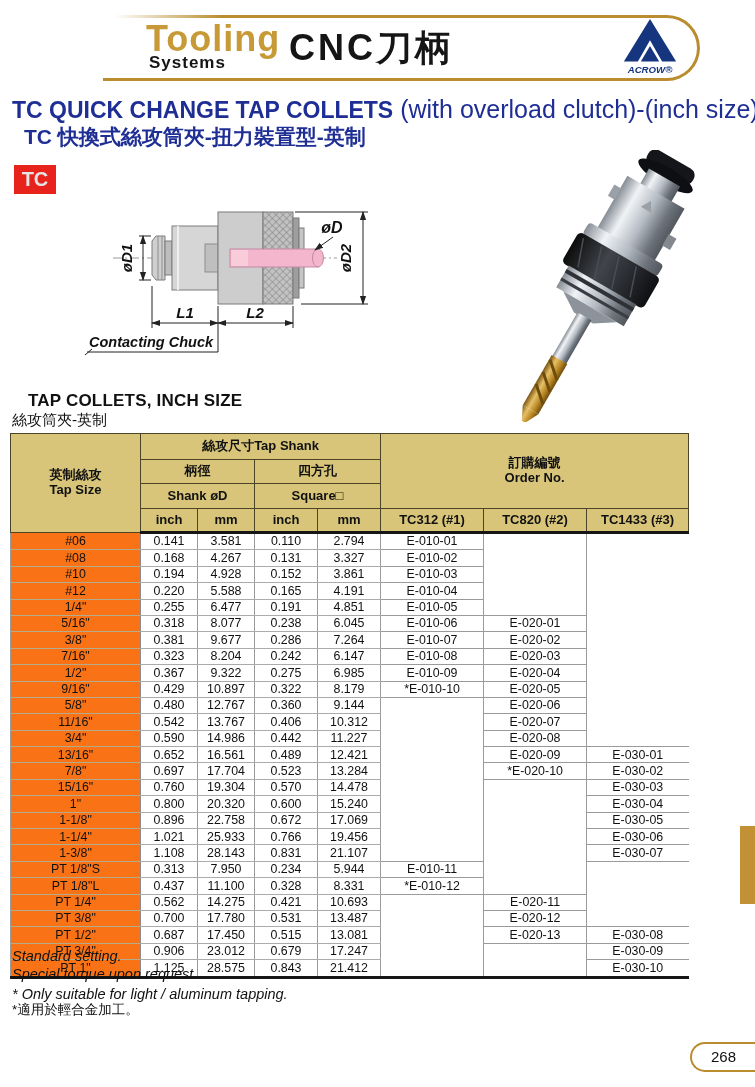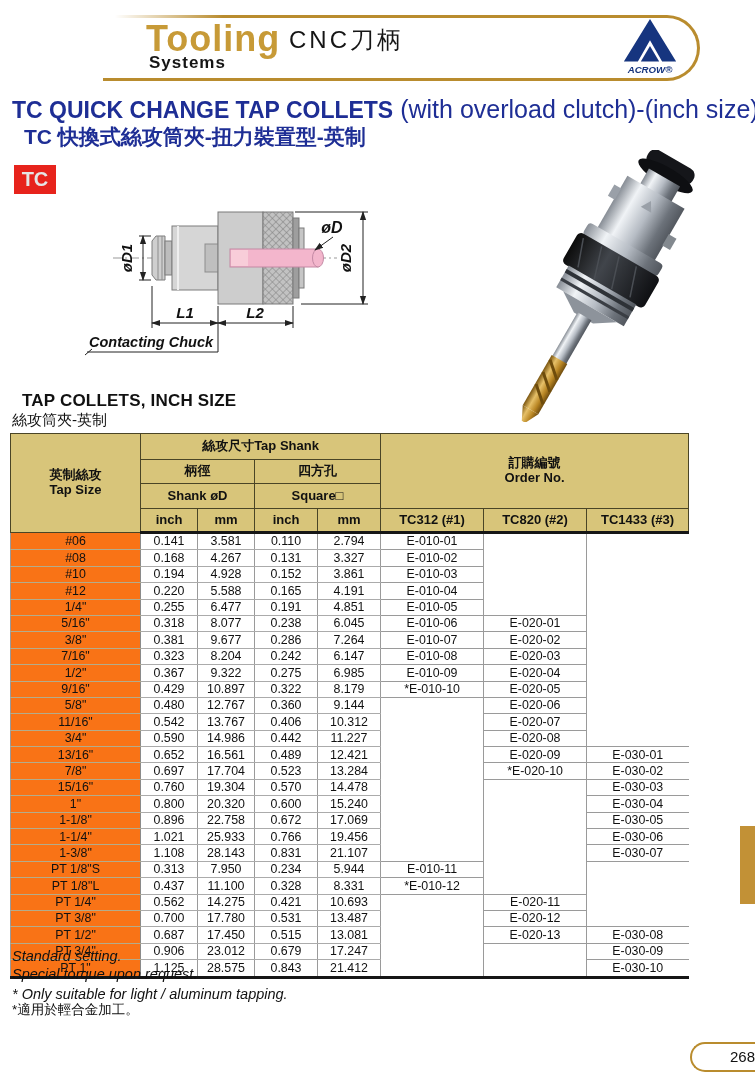--- a/index.html
+++ b/index.html
@@ -7,33 +7,33 @@
         font-family:"Liberation Sans",sans-serif;color:#111;}
   .abs{position:absolute;}
 
   
   .gold-frame{position:absolute;left:103px;top:15px;width:594px;height:60px;
     border-top:3px solid #b98c2e;border-bottom:3px solid #b98c2e;border-right:3px solid #b98c2e;
     border-radius:0 33px 33px 0;}
   .fade{position:absolute;width:120px;height:6px;background:linear-gradient(to right,#fff 10%,rgba(255,255,255,0));}
   .brand1{left:146px;top:18px;font-size:36px;font-weight:bold;color:#c79a37;letter-spacing:1px;}
   .brand2{left:149px;top:53px;font-size:17px;font-weight:bold;color:#151515;letter-spacing:1px;}
-  .cnc{left:289px;top:24px;font-size:24px;font-weight:normal;letter-spacing:3px;color:#151515;}
+  .cnc{left:289px;top:24px;font-size:36px;font-weight:bold;letter-spacing:3px;color:#151515;}
   .logo{left:621px;top:17px;width:58px;height:60px;}
 
   
   .t1{left:12px;top:95px;white-space:nowrap;}
   .t1 .b{font-size:23px;font-weight:bold;color:#1e2e95;}
   .t1 .n{font-size:25px;color:#1e2e95;}
   .t2{left:24px;top:123px;font-size:21px;font-weight:bold;color:#1e2e95;}
   .badge{left:14px;top:165px;width:42px;height:29px;background:#e7231c;color:#e5e5e5;
     font-size:20px;font-weight:bold;text-align:center;line-height:29px;}
 
   
-  .sec1{left:22px;top:391px;font-size:17px;font-weight:bold;letter-spacing:.2px;text-align:center;}
+  .sec1{left:28px;top:391px;font-size:17px;font-weight:bold;letter-spacing:.2px;text-align:center;}
   .sec2{left:12px;top:411px;font-size:15px;font-family:"DejaVu Serif",serif;}
 
   
   table.spec{position:absolute;left:10px;top:433px;width:678px;border-collapse:collapse;table-layout:fixed;}
   table.spec th{background:#d8c57a;border:1px solid #4a4526;font-weight:bold;font-size:13px;
     padding:1px 2px;line-height:1.15;}
   table.spec th .sub{font-size:13px;}
   tr.units th{border-bottom:3px solid #161616;font-size:13px;height:20px;}
   tr.h1 th{height:23px;} tr.h2 th{height:21px;} tr.h3 th{height:22px;}
   table.spec td{font-size:12.4px;height:15.4px;padding:0;text-align:center;line-height:1;}
@@ -46,21 +46,21 @@
   td.val{border-top:1px solid #9a9a9a;border-bottom:1px solid #9a9a9a;}
   tbody tr:last-child td{border-bottom:3px solid #161616;}
 
   
   .note{left:12px;font-size:14.5px;font-style:italic;}
   .note4{left:12px;font-size:13.5px;font-style:normal;}
 
   
   .side-tab{left:740px;top:826px;width:15px;height:78px;background:#c29136;}
   .page-badge{left:690px;top:1042px;width:63px;height:26px;border:2px solid #b98c2e;border-right:none;
-    border-radius:15px 0 0 15px;text-align:right;line-height:26px;font-size:15px;background:#fff;}
+    border-radius:15px 0 0 15px;text-align:center;line-height:26px;font-size:15px;background:#fff;}
 
   svg text{font-family:"Liberation Sans",sans-serif;}
 </style>
 </head>
 <body>
 
 <div id="page">
 
   <div class="gold-frame"></div>
   <div class="fade" style="left:103px;top:13px;"></div>

